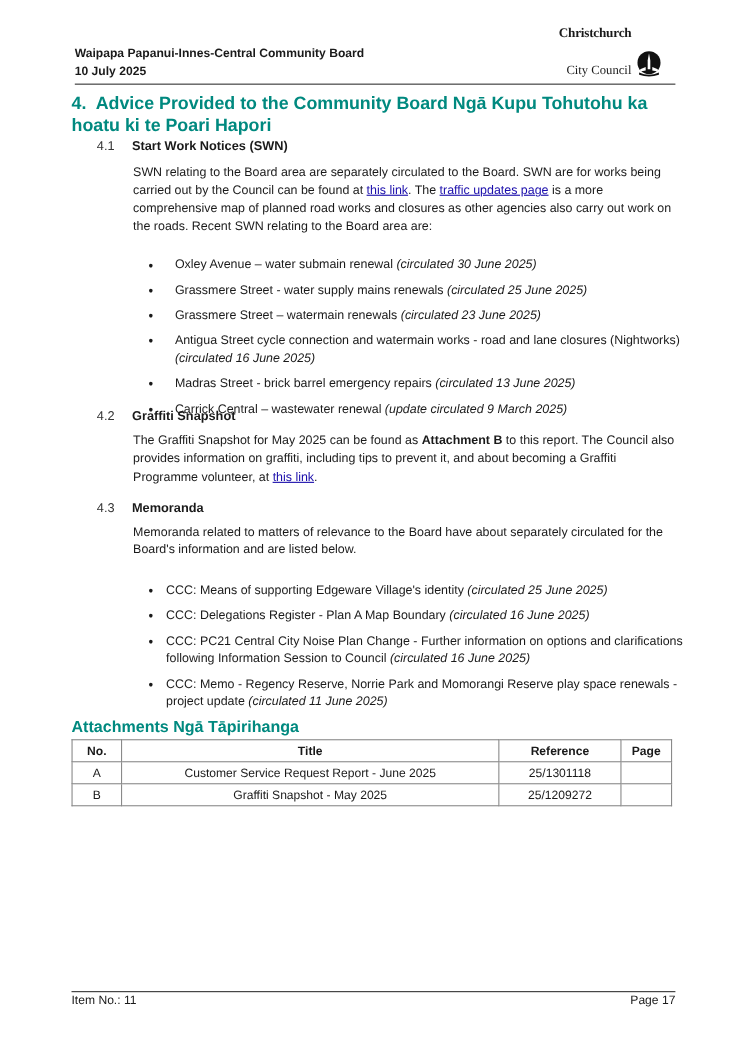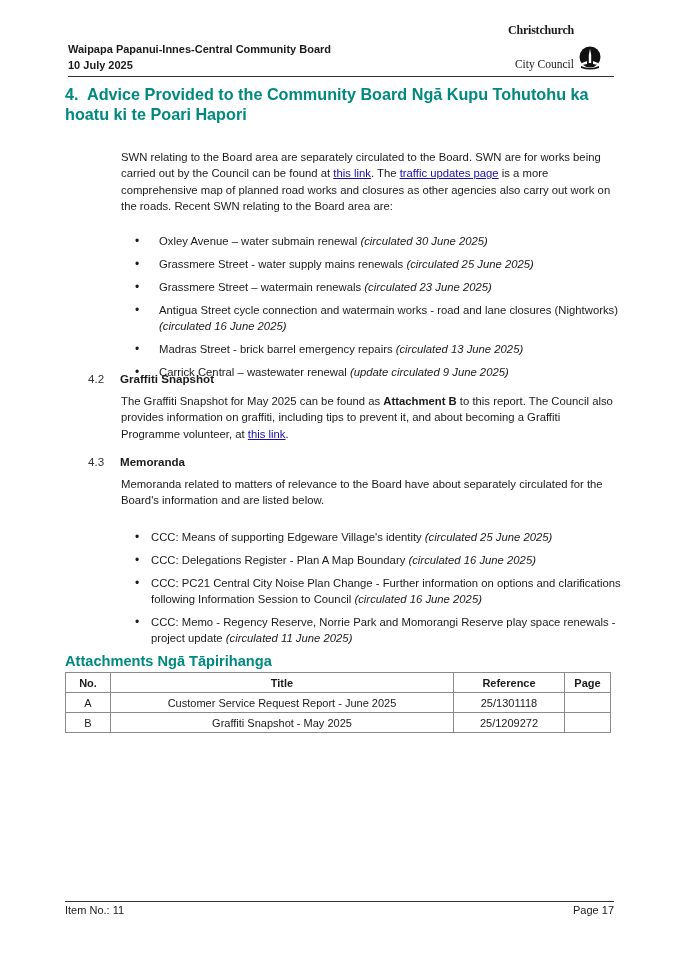--- a/index.html
+++ b/index.html
@@ -68,30 +68,33 @@
         <path d="M20 17 L15 15 L15 18 L20 19 Z" fill="#fff"></path>
         <path d="M3 20 Q12 24 21 20 L21 22 Q12 25 3 22 Z" fill="#111"></path>
       </svg>
     </div>
   </div>
 
   <div class="h1">
     <span class="num">4.</span><span>Advice Provided to the Community Board Ngā Kupu Tohutohu ka hoatu ki te Poari Hapori</span>
   </div>
 
+  <div class="sub" style="top:125px;">
+    <span class="n">4.1</span><span class="tt">Start Work Notices (SWN)</span>
+  </div>
   <div class="para" style="top:149px;">
     <span>SWN relating to the Board area are separately circulated to the Board.  SWN are for works being carried out by the Council can be found at </span><a class="link" href="#">this link</a><span>. The </span><a class="link" href="#">traffic updates page</a><span> is a more comprehensive map of planned road works and closures as other agencies also carry out work on the roads. Recent SWN relating to the Board area are:</span>
   </div>
   <ul class="blist" style="top:219px;">
     <li><span>Oxley Avenue – water submain renewal </span><em>(circulated 30 June 2025)</em></li>
     <li><span>Grassmere Street - water supply mains renewals </span><em>(circulated 25 June 2025)</em></li>
     <li><span>Grassmere Street – watermain renewals </span><em>(circulated 23 June 2025)</em></li>
     <li><span>Antigua Street cycle connection and watermain works - road and lane closures (Nightworks) </span><em>(circulated 16 June 2025)</em></li>
     <li><span>Madras Street - brick barrel emergency repairs </span><em>(circulated 13 June 2025)</em></li>
-    <li><span>Carrick Central – wastewater renewal </span><em>(update circulated 9 June 2025)</em></li>
+    <li><span>Carrick Central – wastewater renewal </span><em>(update circulated 9 March 2025)</em></li>
   </ul>
 
   <div class="sub" style="top:371px;">
     <span class="n">4.2</span><span class="tt">Graffiti Snapshot</span>
   </div>
   <div class="para" style="top:393px;">
     <span>The Graffiti Snapshot for May 2025 can be found as </span><b>Attachment B</b><span> to this report. The Council also provides information on graffiti, including tips to prevent it, and about becoming a Graffiti Programme volunteer, at </span><a class="link" href="#">this link</a><span>.</span>
   </div>
 
   <div class="sub" style="top:454px;">

